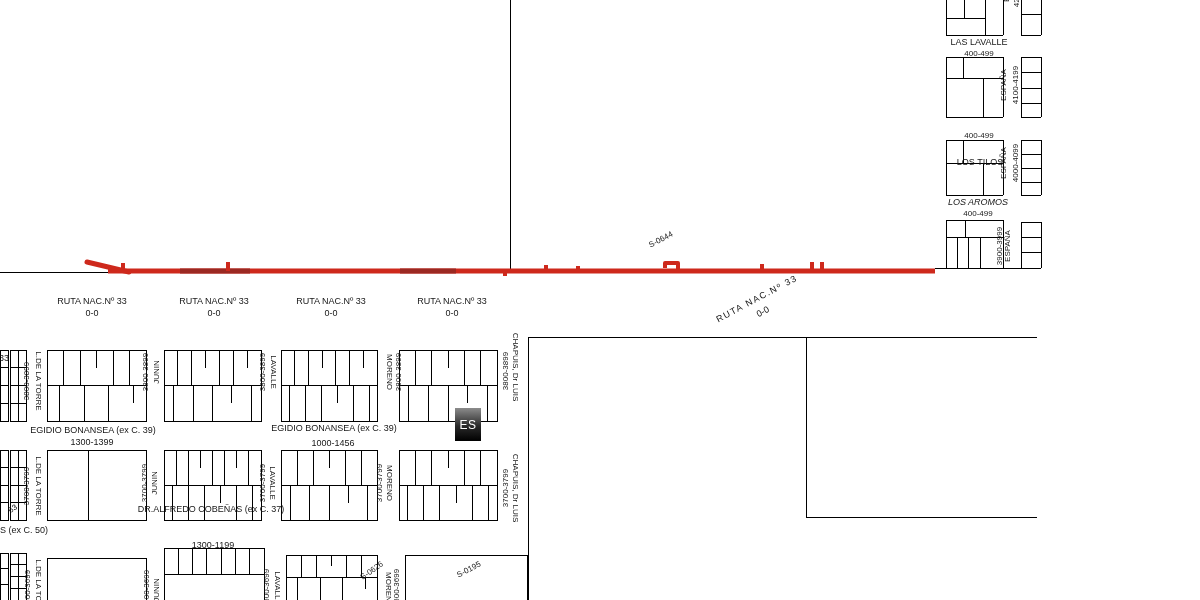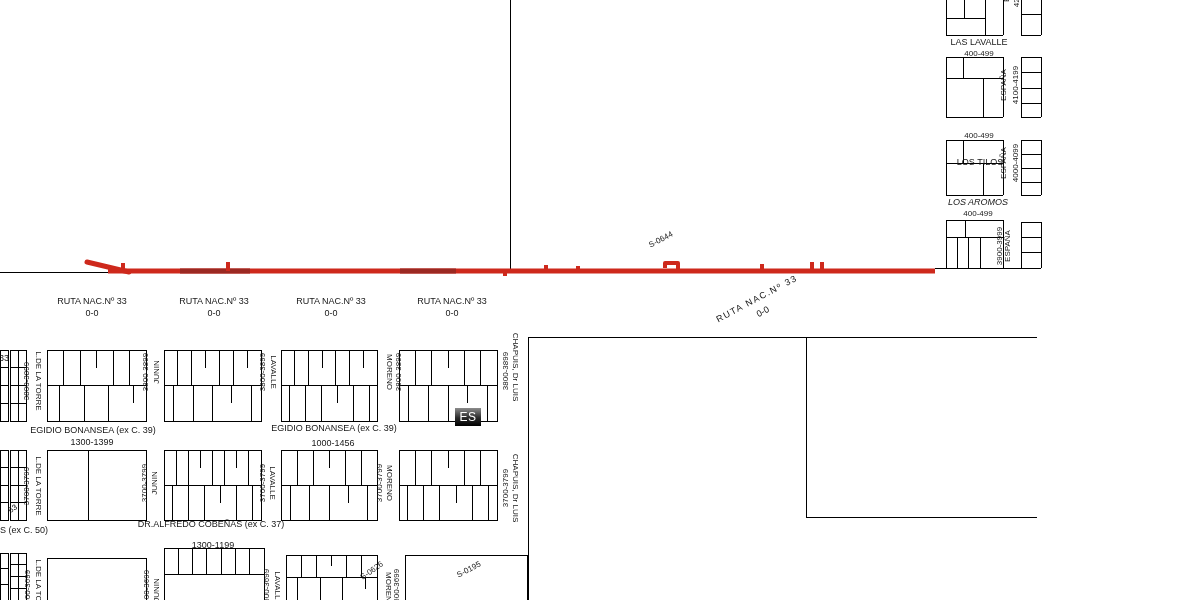--- a/index.html
+++ b/index.html
@@ -12,21 +12,21 @@
   .lbl{
     position:absolute;white-space:nowrap;color:#161616;font-size:8px;
     transform:translate(-50%,-50%);line-height:1;
   }
   .k-h{transform:translate(-50%,-50%);}
   .k-v{transform:translate(-50%,-50%) rotate(90deg);}
   .k-vu{transform:translate(-50%,-50%) rotate(-90deg);}
   .k-d{transform:translate(-50%,-50%) rotate(-28deg);}
   .k-d2{transform:translate(-50%,-50%) rotate(-35deg);}
   #es-box{
-    position:absolute;left:455px;top:408px;width:26px;height:18px;
+    position:absolute;left:455px;top:408px;width:26px;height:33px;
     background:linear-gradient(180deg,#8c8c8c 0%,#2a2a2a 55%,#000 100%);
     color:#fff;font-size:12px;display:flex;align-items:center;justify-content:center;
     letter-spacing:.5px;
   }
 </style>
 </head>
 <body>
 
 <div id="map-canvas">
   <svg id="geo" width="1200" height="600">
@@ -254,21 +254,21 @@
       <span class="lbl k-d" style="left: 661px; top: 240px; font-size: 8px;">S-0644</span>
       <span class="lbl k-d" style="left: 757px; top: 299px; font-size: 9px; letter-spacing: 1.5px;">RUTA NAC.Nº 33</span>
       <span class="lbl k-d" style="left: 763px; top: 312px; font-size: 9px;">0-0</span>
       <span class="lbl k-d2" style="left: 372px; top: 571px; font-size: 8px;">S-0626</span>
       <span class="lbl k-d" style="left: 469px; top: 570px; font-size: 8px;">S-0195</span>
       <span class="lbl k-d2" style="left: 13px; top: 509px; font-size: 8px;">63</span>
       <span class="lbl k-h" style="left: 93px; top: 430px; font-size: 9px;">EGIDIO BONANSEA (ex C. 39)</span>
       <span class="lbl k-h" style="left: 92px; top: 442px; font-size: 9px;">1300-1399</span>
       <span class="lbl k-h" style="left: 334px; top: 428px; font-size: 9px;">EGIDIO BONANSEA (ex C. 39)</span>
       <span class="lbl k-h" style="left: 333px; top: 443px; font-size: 9px;">1000-1456</span>
-      <span class="lbl k-h" style="left: 211px; top: 524px; font-size: 9px;">DR.ALFREDO COBEÑAS (ex C. 37)</span>
+      <span class="lbl k-h" style="left: 211px; top: 509px; font-size: 9px;">DR.ALFREDO COBEÑAS (ex C. 37)</span>
       <span class="lbl k-h" style="left: 213px; top: 545px; font-size: 9px;">1300-1199</span>
       <span class="lbl k-h" style="left: 24px; top: 530px; font-size: 9px;">S (ex C. 50)</span>
       <span class="lbl k-h" style="left: 979px; top: 42px; font-size: 9px;">LAS LAVALLE</span>
       <span class="lbl k-h" style="left: 979px; top: 54px; font-size: 8px;">400-499</span>
       <span class="lbl k-h" style="left: 980px; top: 123px; font-size: 9px; margin-top: 39px;">LOS TILOS</span>
       <span class="lbl k-h" style="left: 979px; top: 136px; font-size: 8px;">400-499</span>
       <span class="lbl k-h" style="left: 978px; top: 202px; font-size: 9px; font-style: italic;">LOS AROMOS</span>
       <span class="lbl k-h" style="left: 978px; top: 214px; font-size: 8px;">400-499</span>
       <span class="lbl k-v" style="left: 38px; top: 381px; font-size: 8px;">L.DE LA TORRE</span>
       <span class="lbl k-v" style="left: 38px; top: 486px; font-size: 8px;">L.DE LA TORRE</span>

